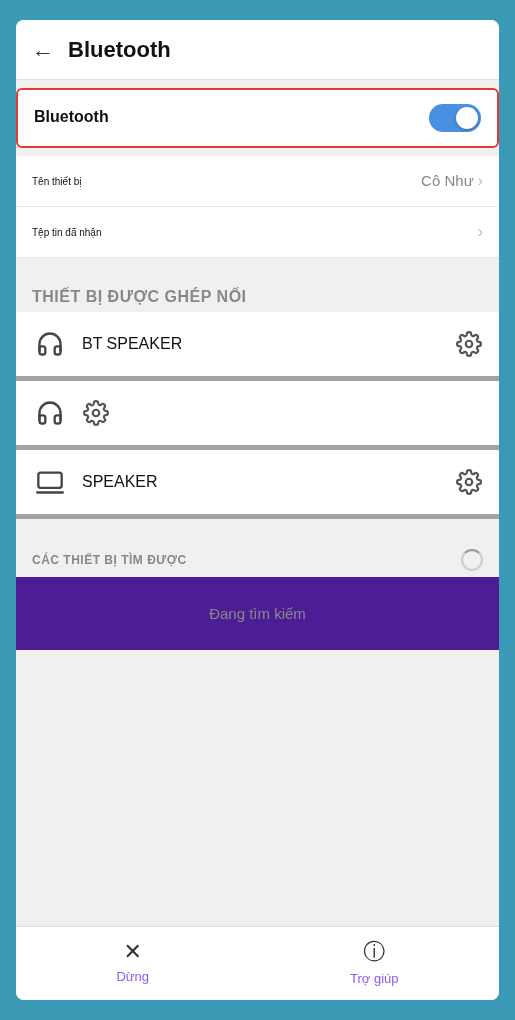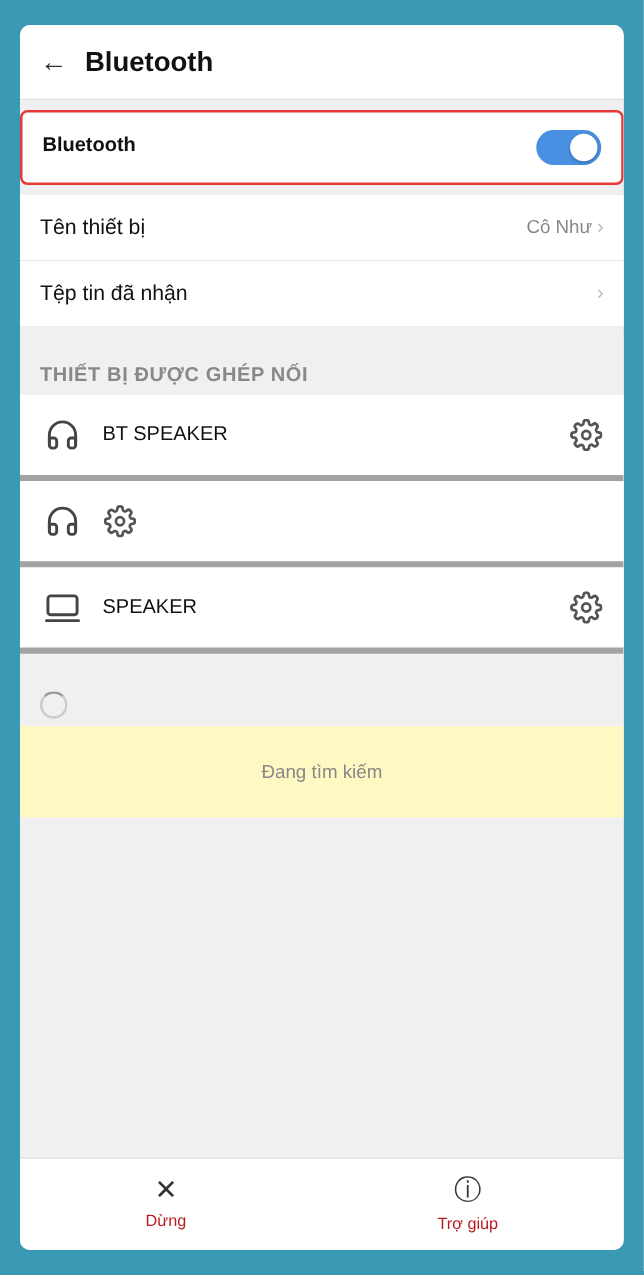--- a/index.html
+++ b/index.html
@@ -103,21 +103,21 @@
     .menu-row {
       background: #fff;
       display: flex;
       align-items: center;
       justify-content: space-between;
       padding: 16px 16px;
       border-bottom: 1px solid #e8e8e8;
       cursor: pointer;
     }
     .menu-row-label {
-      font-size: 17px;
+      font-size: 10px;
       color: #111;
     }
     .menu-row-value {
       font-size: 15px;
       color: #888;
       display: flex;
       align-items: flex-start;
       gap: 4px;
     }
     .chevron {
@@ -216,21 +216,21 @@
       height: 22px;
       border: 2.5px solid #ccc;
       border-top-color: #999;
       border-radius: 50%;
       animation: spin 1s linear infinite;
     }
     @keyframes spin {
       to { transform: rotate(360deg); }
     }
     .searching-text {
-      background: #fef9c3;
+      background: #4c1d95;
       padding: 28px 16px;
       text-align: center;
       font-size: 15px;
       color: #888;
     }
     
     .bottom-bar {
       background: #fff;
       border-top: 1px solid #ddd;
       display: flex;
@@ -245,21 +245,21 @@
       align-items: center;
       gap: 4px;
       cursor: pointer;
     }
     .bottom-btn-icon {
       font-size: 22px;
       color: #333;
     }
     .bottom-btn-label {
       font-size: 13px;
-      color: #b91c1c;
+      color: #8b5cf6;
     }
     
     .separator {
       height: 8px;
       background: #f0f0f0;
     }
   </style>
 </head>
 <body>
 
@@ -348,20 +348,21 @@
             <path d="M19.4 15a1.65 1.65 0 0 0 .33 1.82l.06.06a2 2 0 0 1-2.83 2.83l-.06-.06a1.65 1.65 0 0 0-1.82-.33 1.65 1.65 0 0 0-1 1.51V21a2 2 0 0 1-4 0v-.09A1.65 1.65 0 0 0 9 19.4a1.65 1.65 0 0 0-1.82.33l-.06.06a2 2 0 0 1-2.83-2.83l.06-.06A1.65 1.65 0 0 0 4.68 15a1.65 1.65 0 0 0-1.51-1H3a2 2 0 0 1 0-4h.09A1.65 1.65 0 0 0 4.6 9a1.65 1.65 0 0 0-.33-1.82l-.06-.06a2 2 0 0 1 2.83-2.83l.06.06A1.65 1.65 0 0 0 9 4.68a1.65 1.65 0 0 0 1-1.51V3a2 2 0 0 1 4 0v.09a1.65 1.65 0 0 0 1 1.51 1.65 1.65 0 0 0 1.82-.33l.06-.06a2 2 0 0 1 2.83 2.83l-.06.06A1.65 1.65 0 0 0 19.4 9a1.65 1.65 0 0 0 1.51 1H21a2 2 0 0 1 0 4h-.09a1.65 1.65 0 0 0-1.51 1z"></path>
           </svg>
         </div>
       </div>
 
     </div>
 
     <div class="separator"></div>
 
     <div class="found-devices-header">
+      <span class="found-label">CÁC THIẾT BỊ TÌM ĐƯỢC</span>
       <div class="spinner"></div>
     </div>
     <div class="searching-text">Đang tìm kiếm</div>
 
   </div>
 
   <div class="bottom-bar">
     <div class="bottom-btn">
       <span class="bottom-btn-icon">✕</span>
       <span class="bottom-btn-label">Dừng</span>

